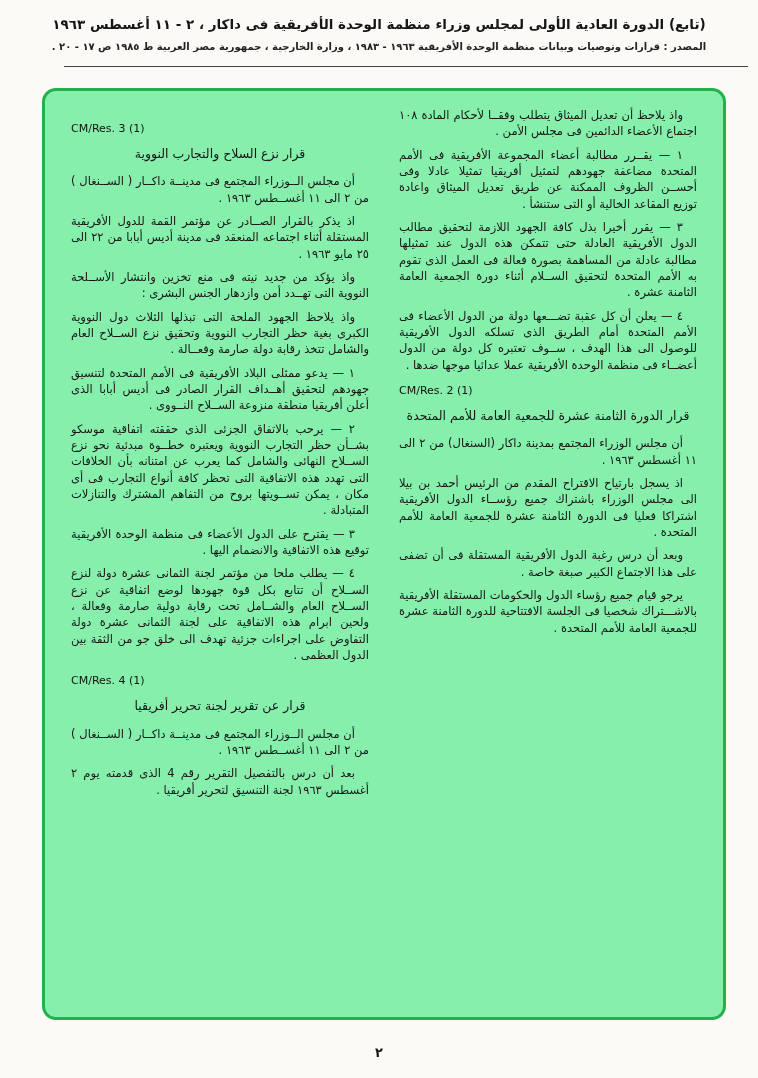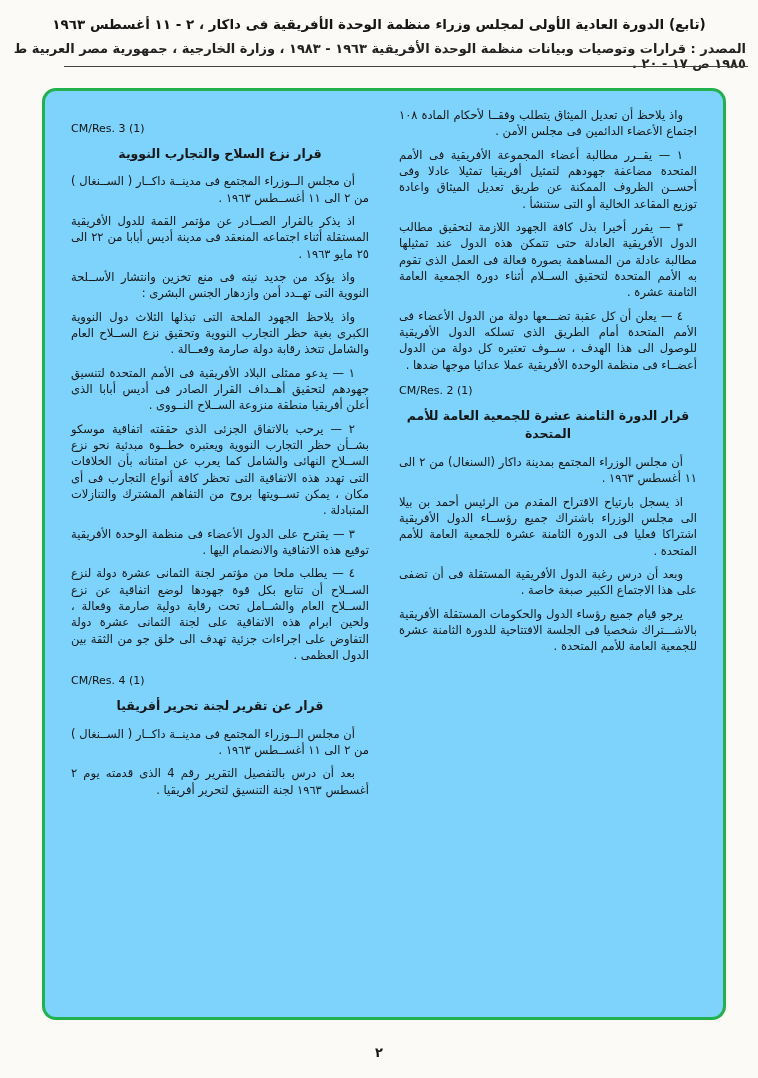--- a/index.html
+++ b/index.html
@@ -17,23 +17,23 @@
   .header-title {
     margin-top: 16px;
     text-align: center;
     font-weight: bold;
     font-size: 13.5px;
     letter-spacing: 0.2px;
   }
   .header-source {
     margin-top: 9px;
     padding: 0 12px 0 12px;
-    text-align: right;
+    text-align: center;
     font-weight: bold;
-    font-size: 13px;
+    font-size: 10px;
     color: #222;
   }
   .header-rule {
     position: absolute;
     top: 66px;
     left: 64px;
     right: 10px;
     height: 1px;
     background: #444;
   }
@@ -42,21 +42,21 @@
   .content-frame {
     position: absolute;
     top: 88px;
     left: 42px;
     width: 684px;
     height: 932px;
     border: 3px solid #22b14c;
     border-radius: 14px;
     padding: 16px 26px;
     overflow: hidden;
-    background: #7dd3fc;
+    background: #86efac;
   }
 
   .columns {
     direction: rtl;
     display: flex;
     gap: 30px;
     height: 100%;
   }
   .column {
     flex: 1 1 0;
@@ -72,21 +72,21 @@
   .res-label {
     direction: ltr;
     text-align: left;
     font-size: 11px;
     margin: 10px 0 8px 0;
     color: #111;
   }
   .res-label.first { margin-top: 14px; }
   .col-heading {
     text-align: center;
-    font-weight: bold;
+    font-weight: normal;
     font-size: 12.5px;
     margin: 8px 6px 10px 6px;
     line-height: 1.5;
   }
 
   
   .page-number {
     position: absolute;
     bottom: 18px;
     left: 0;

